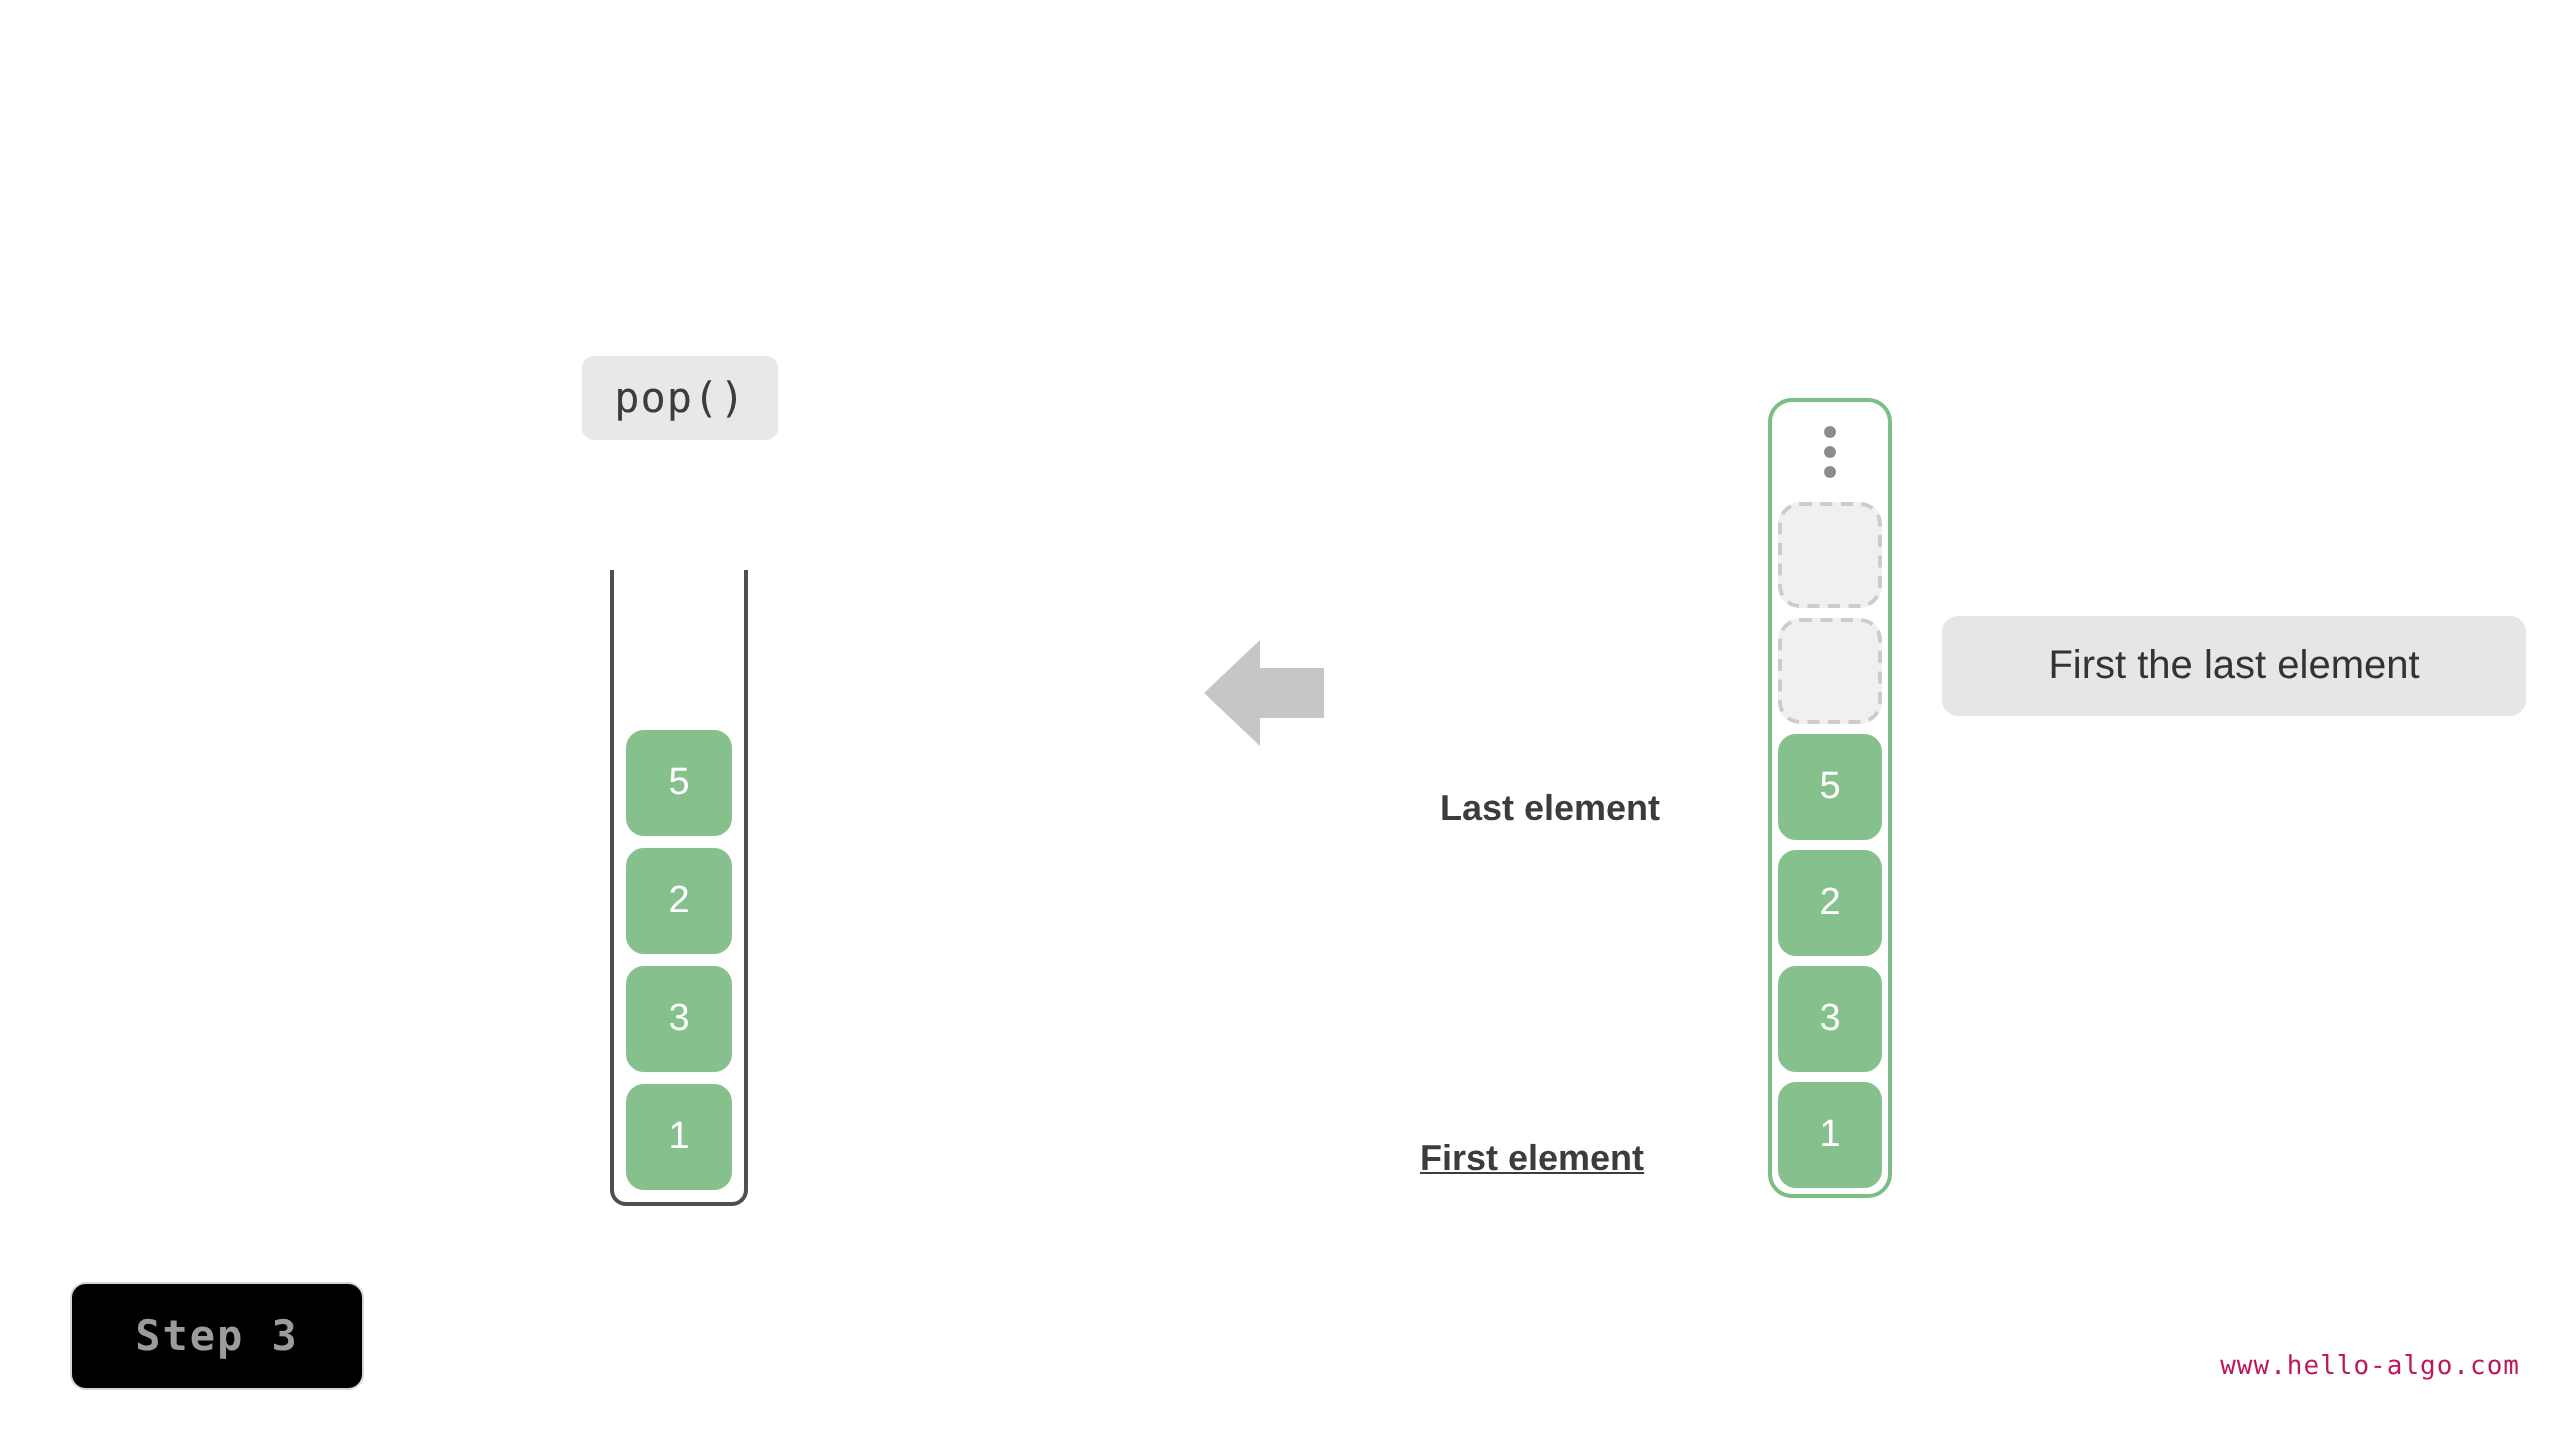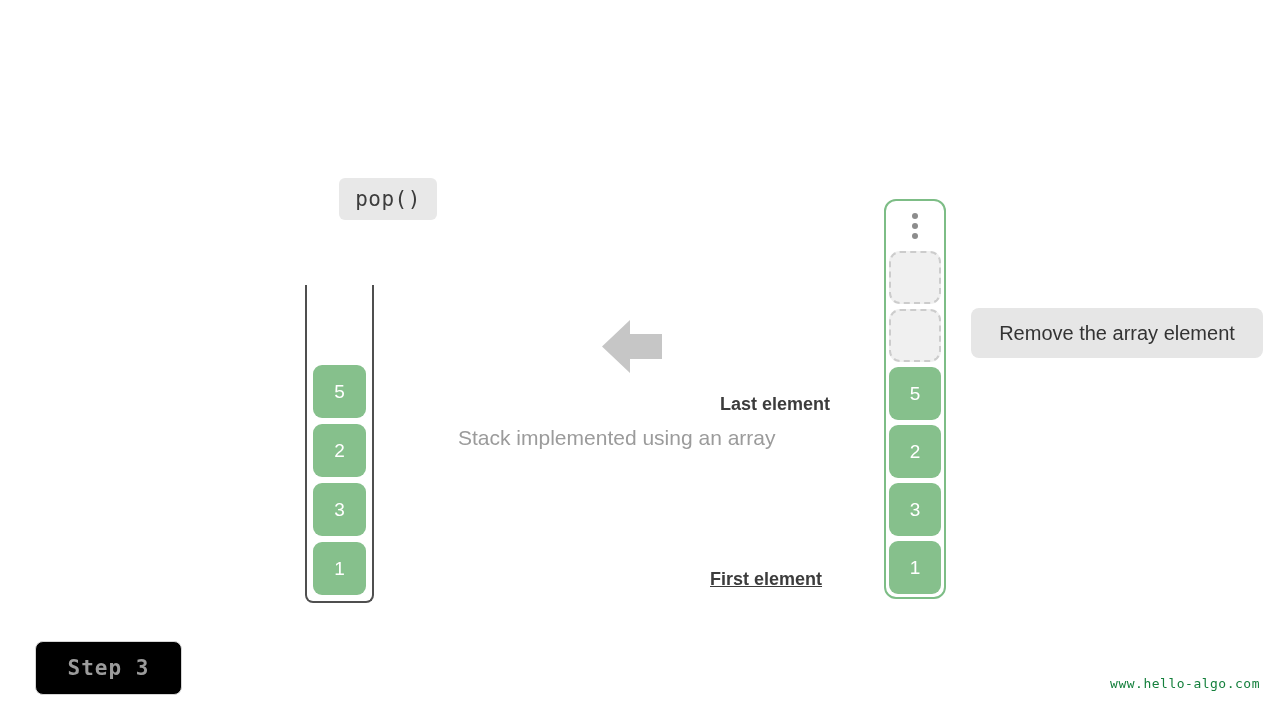--- a/index.html
+++ b/index.html
@@ -29,21 +29,20 @@
     height: 42px;
     background: #e8e8e8;
     border-radius: 6px;
     display: flex;
     align-items: center;
     justify-content: center;
     font-family: "DejaVu Sans Mono", "Liberation Mono", monospace;
     font-size: 21px;
     color: #3c3c3c;
     letter-spacing: 0.5px;
-    margin-left: 48px;
   }
 
   
   .stack-wrap {
     position: absolute;
     left: 305px;
     top: 285px;
     width: 69px;
     height: 318px;
   }
@@ -197,21 +196,21 @@
     background: #000000;
   }
 
   
   .watermark {
     position: absolute;
     right: 20px;
     top: 676px;
     font-family: "DejaVu Sans Mono", "Liberation Mono", monospace;
     font-size: 13px;
-    color: #15803d;
+    color: #be185d;
     letter-spacing: 0.5px;
   }
 </style>
 </head>
 <body>
 
 <div class="canvas">
 
   <div class="op-label">pop()</div>
 
@@ -224,21 +223,20 @@
       <div class="cell filled">1</div>
     </div>
   </div>
 
   <div class="arrow">
     <svg width="60" height="53" viewBox="0 0 60 53" xmlns="http://www.w3.org/2000/svg">
       <polygon points="0,26.5 28,0 28,14 60,14 60,39 28,39 28,53" fill="#c6c6c6"></polygon>
     </svg>
   </div>
 
-  <div class="caption-inner">Stack implemented using an array</div>
 
   <div class="annot annot-last">Last element</div>
   <div class="annot annot-first">First element</div>
 
   <div class="array-wrap">
     <div class="array-frame"></div>
     <div class="ellipsis">
       <i></i>
         <i></i>
         <i></i>
@@ -246,19 +244,19 @@
     <div class="array-items">
       <div class="cell empty"></div>
       <div class="cell empty"></div>
       <div class="cell filled">5</div>
       <div class="cell filled">2</div>
       <div class="cell filled">3</div>
       <div class="cell filled">1</div>
     </div>
   </div>
 
-  <div class="tooltip">Remove the array element</div>
+  <div class="tooltip">First the last element</div>
 
   <div class="step-badge">Step 3</div>
 
   <div class="watermark">www.hello-algo.com</div>
 
 </div>
 
 </body></html>

